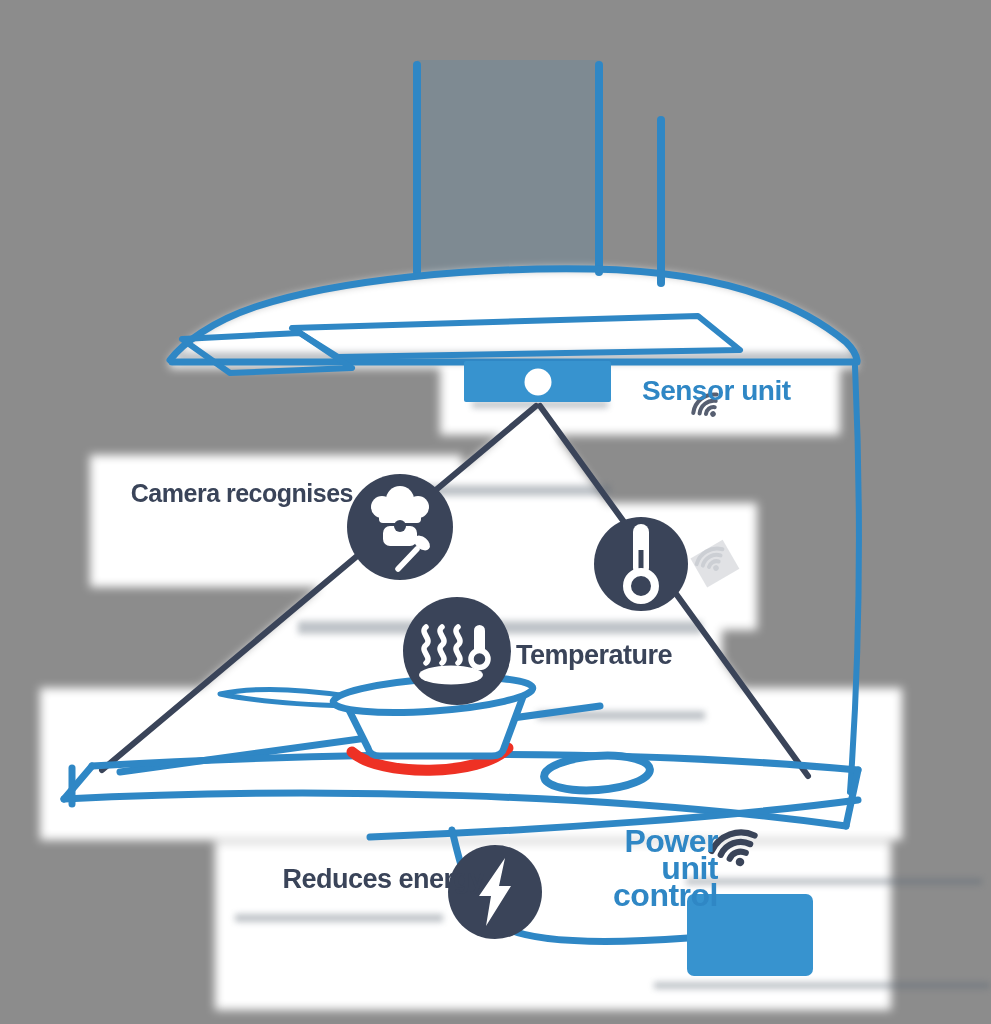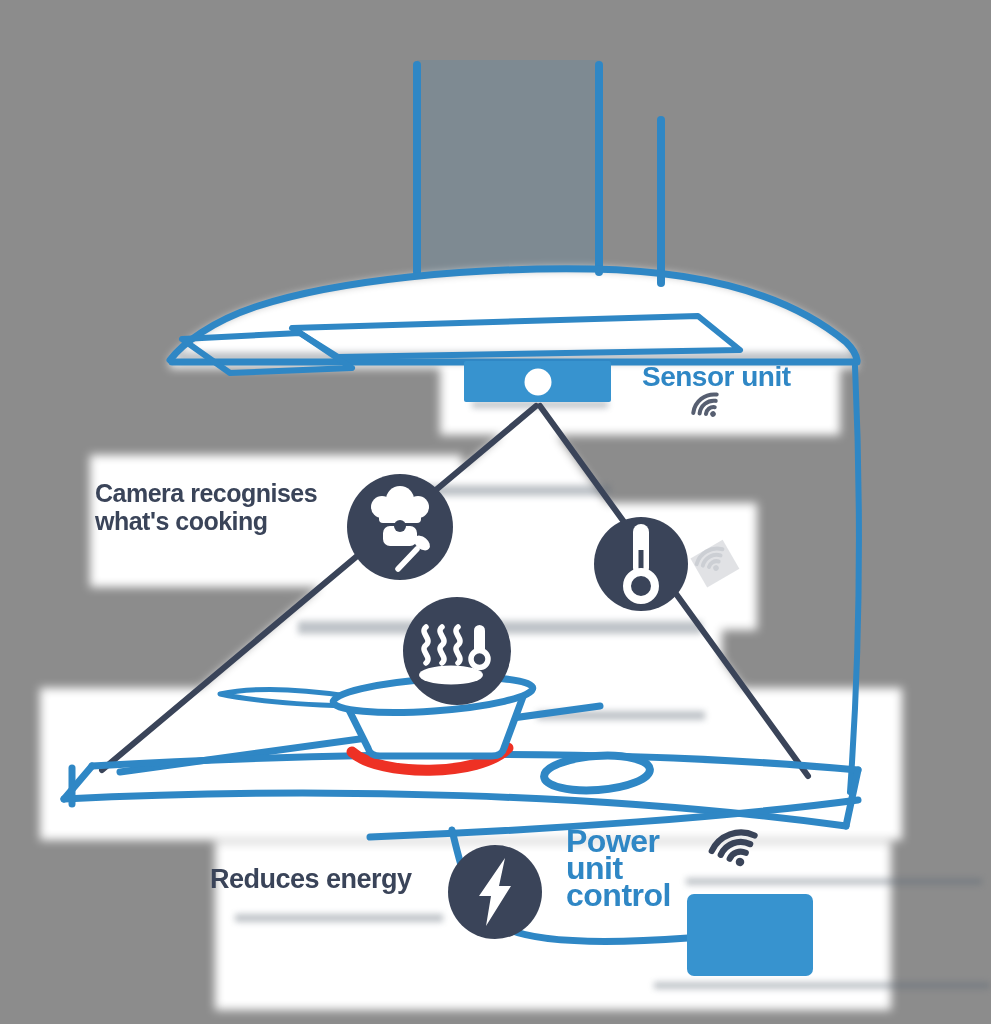--- a/index.html
+++ b/index.html
@@ -12,21 +12,21 @@
   }
   .stage svg { position:absolute; left:0; top:0; }
   .label {
     position:absolute;
     font-weight:bold;
     letter-spacing:-0.5px;
     white-space:nowrap;
   }
   .label.navy { color:#3A4459; }
   .label.blue { color:#2F87C5; }
-  .center { text-align:left; white-space:normal; }
+  .center { text-align:right; white-space:normal; }
 </style>
 </head>
 <body>
 
 <div class="stage">
 
 <svg width="991" height="1024" viewBox="0 0 991 1024">
   <defs>
     <filter id="soft" x="-20%" y="-20%" width="140%" height="140%">
           <feGaussianBlur stdDeviation="5"></feGaussianBlur>
@@ -171,29 +171,29 @@
   <g transform="translate(740,862) rotate(-20) scale(0.95)">
     <circle cx="0" cy="0" r="4.5" fill="#3A4459"></circle>
     <g fill="none" stroke="#3A4459" stroke-width="6.5" stroke-linecap="round">
       <path d="M -9,-7 A 12.5,12.5 0 0 1 9,-7"></path>
       <path d="M -16.5,-14 A 23,23 0 0 1 16.5,-14"></path>
       <path d="M -24,-21 A 34,34 0 0 1 24,-21"></path>
     </g>
   </g>
 </svg>
 
-<div class="label blue" style="left:642px; top:361px; font-size:28px;">Sensor unit</div>
+<div class="label blue" style="left:642px; top:375px; font-size:28px;">Sensor unit</div>
 
 <div class="label navy center" style="left:95px; top:479px; width:258px; font-size:25px; line-height:28px;">
   <div>Camera recognises</div>
-  <div>what's cooking</div>
-</div>
-
-
-<div class="label navy center" style="left:210px; top:864px; width:258px; font-size:27px; line-height:30px;">
+</div>
+
+<div class="label navy" style="left:516px; top:640px; font-size:27px;">Temperature</div>
+
+<div class="label navy center" style="left:226px; top:864px; width:258px; font-size:27px; line-height:30px;">
   <div>Reduces energy</div>
 </div>
 
 <div class="label blue center" style="left:566px; top:828px; width:152px; font-size:32px; line-height:27px;">
   <div>Power</div>
   <div>unit</div>
   <div>control</div>
 </div>
 
 </div>

